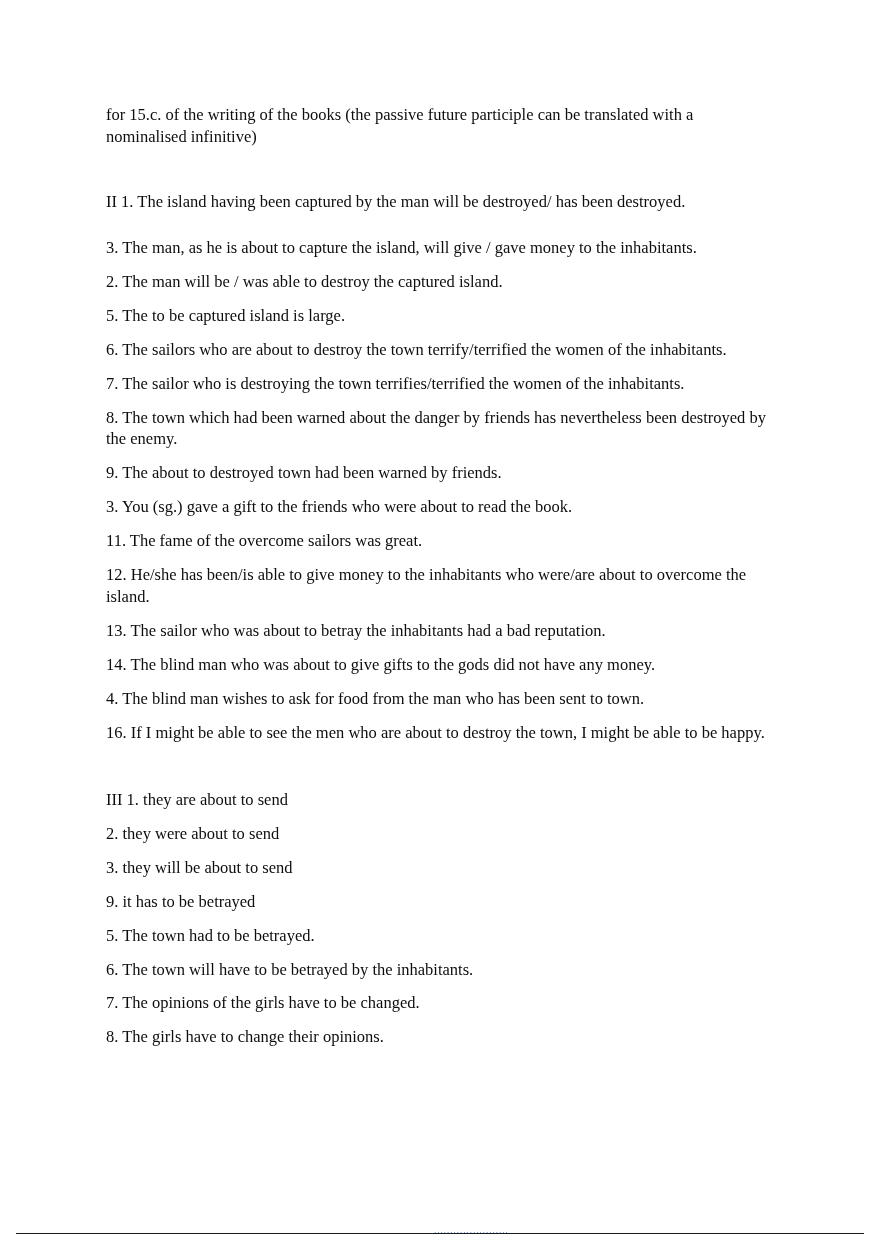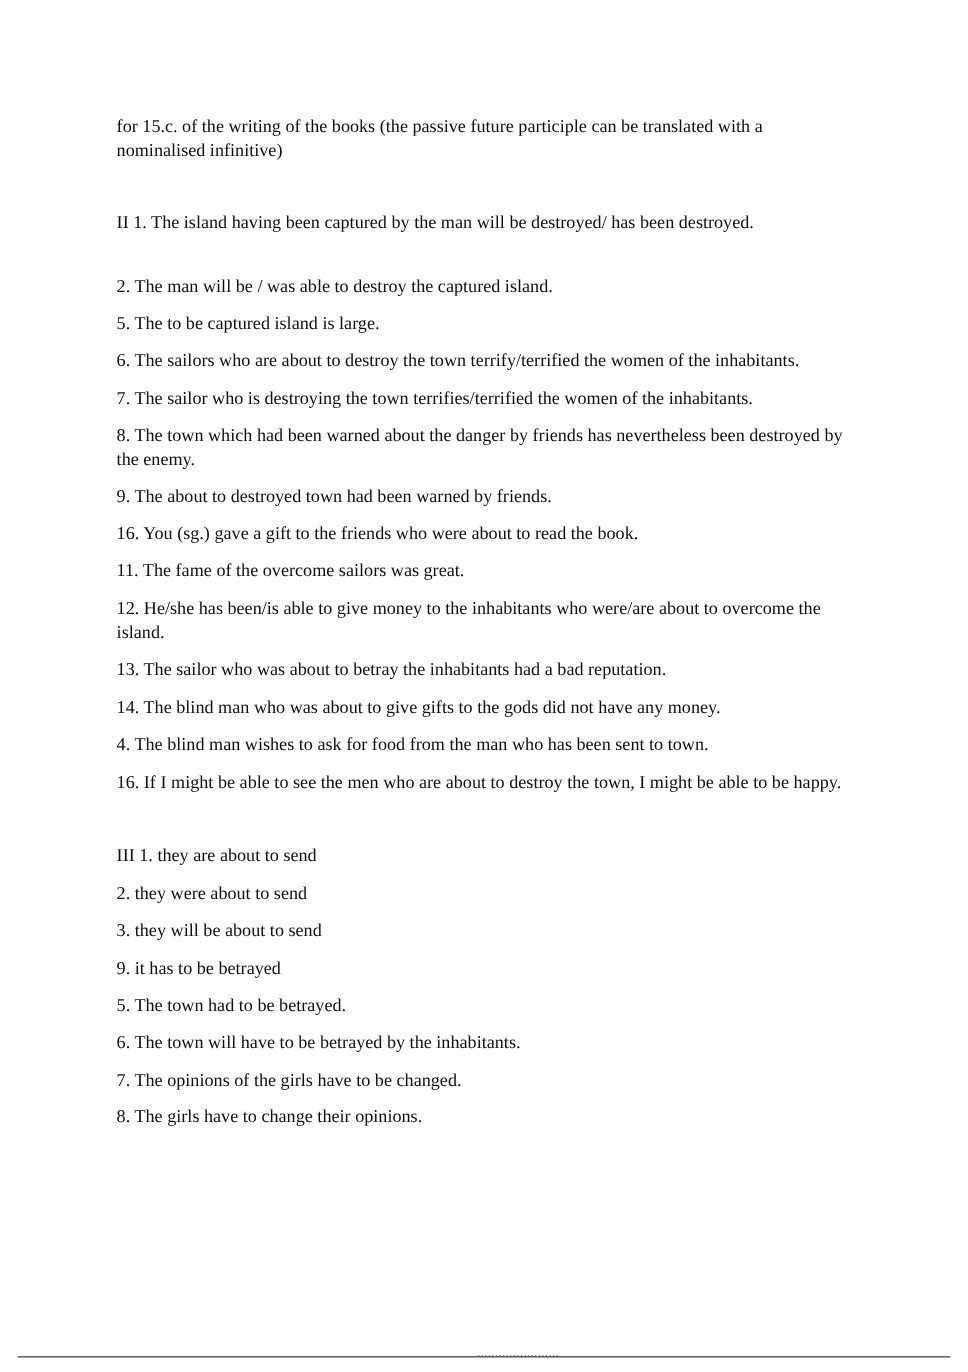--- a/index.html
+++ b/index.html
@@ -75,34 +75,35 @@
 
   <div class="content">
 
     <p class="para">for 15.c. of the writing of the books (the passive future participle can be translated with a nominalised infinitive)</p>
 
     <div class="gap-lg"></div>
 
     <p class="para">II 1. The island having been captured by the man will be destroyed/ has been destroyed.</p>
     <div class="gap-md"></div>
     <div class="gap-md"></div>
+    <p class="para">3. The man, as he is about to capture the island, will give / gave money to the inhabitants.</p>
     <div class="gap-md"></div>
     <p class="para">2. The man will be / was able to destroy the captured island.</p>
     <div class="gap-md"></div>
     <p class="para">5. The to be captured island is large.</p>
     <div class="gap-md"></div>
     <p class="para">6. The sailors who are about to destroy the town terrify/terrified the women of the inhabitants.</p>
     <div class="gap-md"></div>
     <p class="para">7. The sailor who is destroying the town terrifies/terrified the women of the inhabitants.</p>
     <div class="gap-md"></div>
     <p class="para">8. The town which had been warned about the danger by friends has nevertheless been destroyed by the enemy.</p>
     <div class="gap-md"></div>
     <p class="para">9. The about to destroyed town had been warned by friends.</p>
     <div class="gap-md"></div>
-    <p class="para">16. You (sg.) gave a gift to the friends who were about to read the book.</p>
+    <p class="para">3. You (sg.) gave a gift to the friends who were about to read the book.</p>
     <div class="gap-md"></div>
     <p class="para">11. The fame of the overcome sailors was great.</p>
     <div class="gap-md"></div>
     <p class="para">12. He/she has been/is able to give money to the inhabitants who were/are about to overcome the island.</p>
     <div class="gap-md"></div>
     <p class="para">13. The sailor who was about to betray the inhabitants  had a bad reputation.</p>
     <div class="gap-md"></div>
     <p class="para">14. The blind man who was about to give gifts to the gods did not have any money.</p>
     <div class="gap-md"></div>
     <p class="para">4. The blind man wishes to ask for food from the man who has been sent to town.</p>

